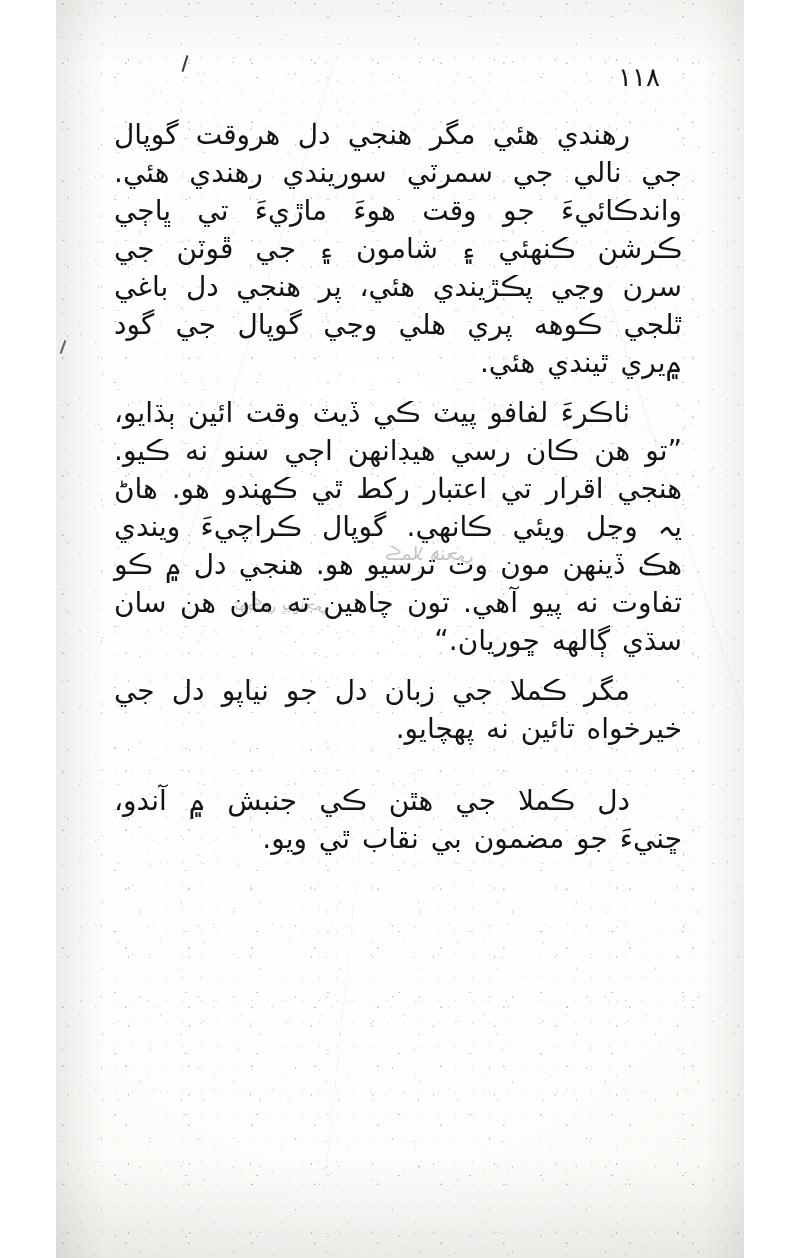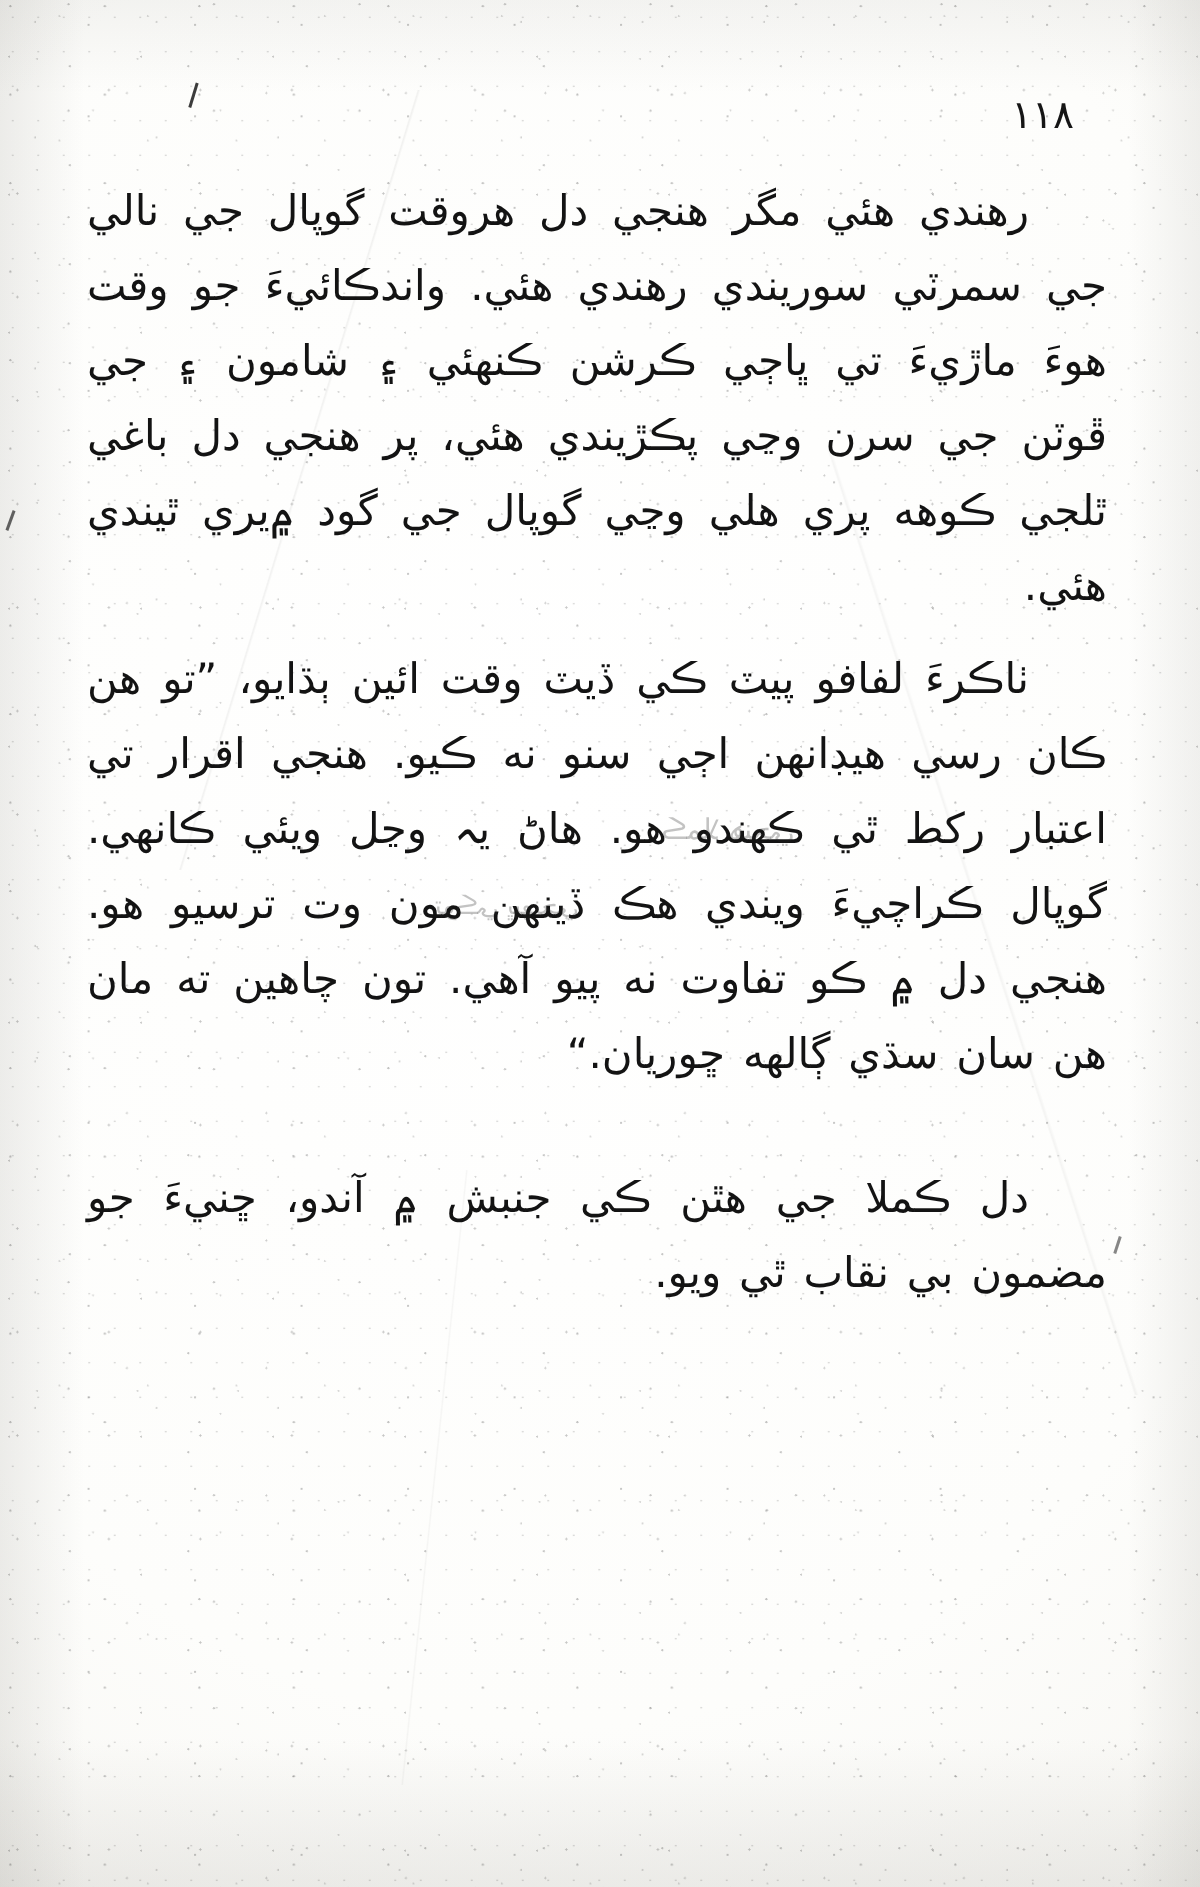--- a/index.html
+++ b/index.html
@@ -4,21 +4,21 @@
 <title>Scanned Sindhi Book Page</title>
 <style>
   html, body {
     margin: 0;
     padding: 0;
     background: #ffffff;
   }
 
   .page {
     position: relative;
-    width: 800px;
+    width: 688px;
     height: 1258px;
     margin: 0 auto;
     background:
       
       radial-gradient(ellipse 120% 90% at 46% 42%, #ffffff 0%, #fdfdfb 55%, #f6f5f1 86%, #eeece6 100%);
     overflow: hidden;
     font-family: "DejaVu Sans", "Liberation Sans", sans-serif;
     color: #111111;
     direction: rtl;
   }
@@ -123,21 +123,21 @@
     right: 62px;
     left: 58px;
     direction: rtl;
     text-align: justify;
     text-align-last: right;
   }
 
   .para {
     margin: 0;
     font-size: 28px;
-    line-height: 50px;
+    line-height: 38px;
     letter-spacing: 0px;
     word-spacing: 3px;
     color: #131313;
     text-indent: 52px;
     text-align: justify;
     text-align-last: right;
   }
   .para.left-last   { text-align-last: left; }
 
   .gap-small { height: 6px; }
@@ -179,20 +179,21 @@
 
     <div class="gap-small"></div>
 
     <p class="para">ٺاڪرءَ لفافو پيٽ ڪي ڏيٽ وقت ائين ٻڌايو، ”تو هن ڪان رسي هيڊانهن اڄي سنو نه ڪيو. هنجي اقرار تي اعتبار رکط ٿي ڪهندو هو. هاڻ يہ وڃل ويئي ڪانهي. گوپال ڪراچيءَ ويندي هڪ ڏينهن مون وت ترسيو هو. هنجي دل ۾ ڪو تفاوت نه پيو آهي. تون چاهين ته مان هن سان سڌي ڳالهه ڇوريان.“</p>
 
     <div class="gap-small"></div>
 
 
     <div class="gap-small"></div>
 
+    <p class="para">مگر ڪملا جي زبان دل جو نياپو دل جي خيرخواه تائين نه پهچايو.</p>
 
     <div class="gap-para"></div>
 
 
     <div class="gap-small"></div>
 
     <p class="para">دل ڪملا جي هٿن ڪي جنبش ۾ آندو، ڇنيءَ جو مضمون بي نقاب ٿي ويو.</p>
 
   </div>
 

